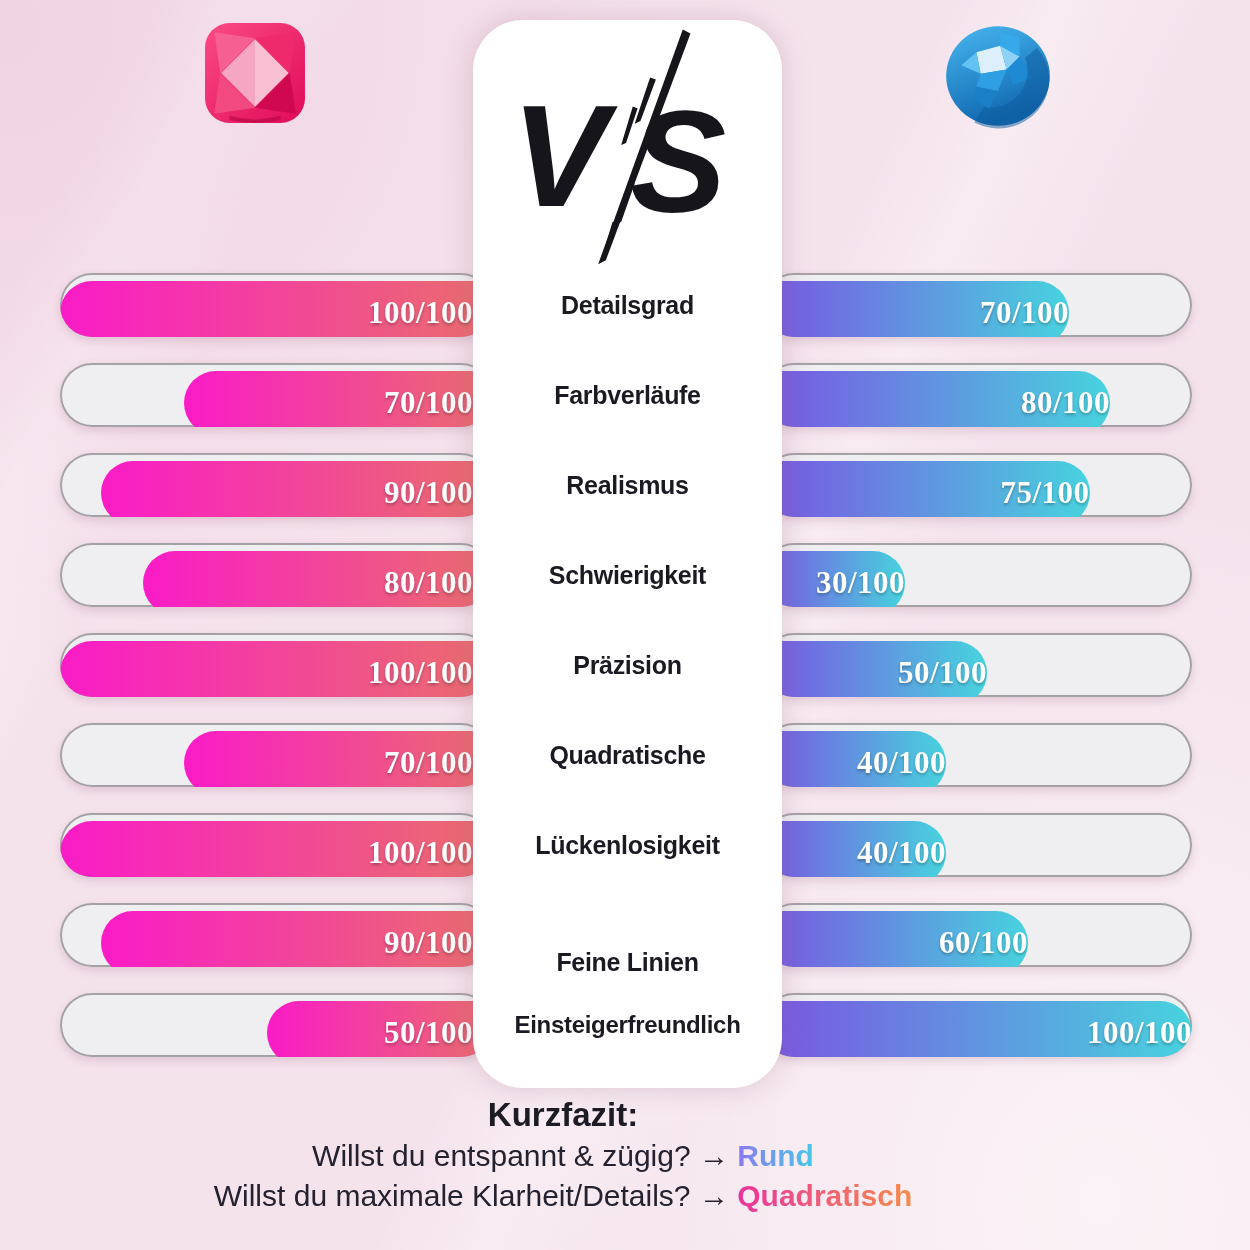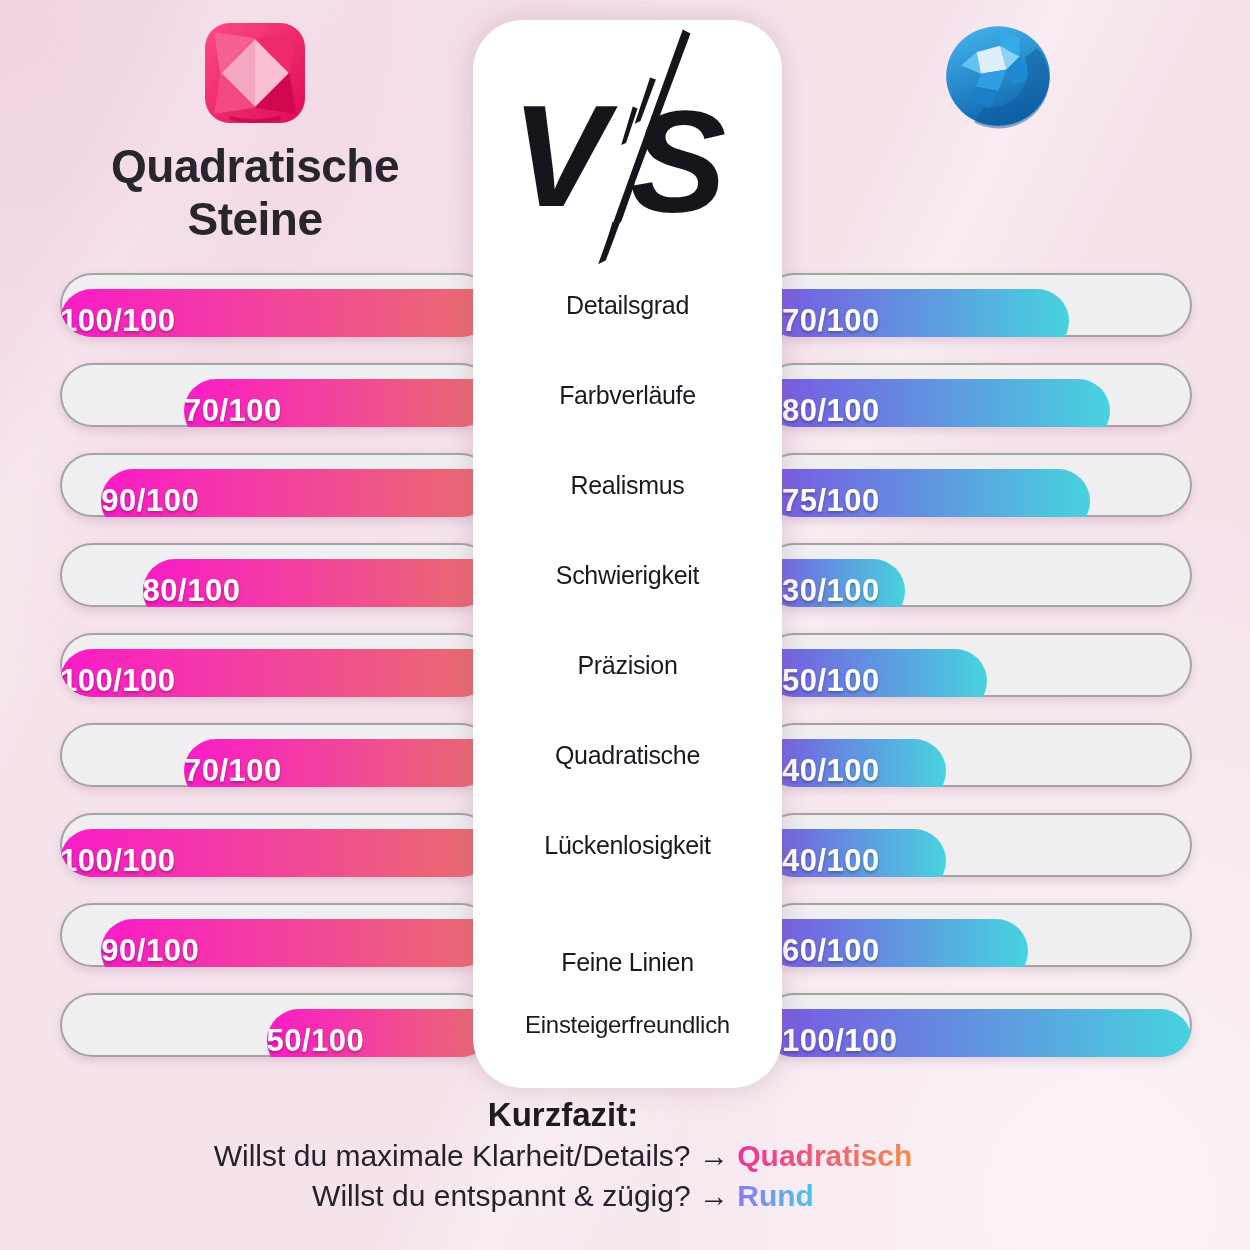--- a/index.html
+++ b/index.html
@@ -41,37 +41,37 @@
 
   
   .track{
     position:absolute;height:64px;border-radius:32px;z-index:1;overflow:hidden;
     background:var(--track,#efeef0);
     box-shadow:0 4px 10px rgba(140,80,110,.20), inset 0 0 0 2px var(--track-border,#a5a2a6);
   }
   .track.tleft{left:60px;width:433px;}
   .track.tright{left:762px;width:430px;}
   .fill{
-    position:absolute;top:16px;height:100%;display:flex;align-items:center;justify-content:flex-start;
+    position:absolute;top:8px;height:100%;display:flex;align-items:center;justify-content:flex-end;font-family:Liberation Serif, serif;
   }
   .fill.fleft{
     right:0;border-radius:32px 0 0 32px;padding-right:20px;
     background:linear-gradient(90deg,var(--left-start,#fa1bc8),var(--left-end,#ea6e6c));
   }
   .fill.fright{
     left:0;border-radius:0 32px 32px 0;padding-left:20px;
     background:linear-gradient(90deg,var(--right-start,#7a55e2),var(--right-end,#47d3de));
   }
   .score{
     color:#fff;font-weight:bold;font-size:31px;letter-spacing:.5px;
     text-shadow:0 2px 3px rgba(0,0,0,.28);white-space:nowrap;
   }
   .cat{
     position:absolute;left:473px;width:309px;z-index:3;text-align:center;
-    font-weight:normal;font-size:25px;line-height:28px;color:#1b1922;letter-spacing:-.3px;
+    font-weight:bold;font-size:25px;line-height:28px;color:#1b1922;letter-spacing:-.3px;
     white-space:nowrap;
   }
 
   
   .footer{position:absolute;left:0;top:1094px;width:1126px;z-index:4;text-align:center;}
   .footer-title{font-weight:bold;font-size:33px;line-height:42px;color:#1d1b24;}
   .footer-line{font-size:30px;line-height:40px;color:#242230;}
   .grad-word{font-weight:bold;color:transparent;-webkit-background-clip:text;background-clip:text;}
   .grad-rund{background-image:linear-gradient(90deg,#8b7af0,#45c8ea);}
   .grad-quad{background-image:linear-gradient(90deg,#e8349e,#f68c4a);}
@@ -91,21 +91,20 @@
       </defs>
       <rect x="1" y="1" width="98" height="98" rx="24" fill="url(#sqg)"></rect>
       <polygon points="50,16 10,10 16,50" fill="#f55f92"></polygon>
       <polygon points="50,16 90,10 84,50" fill="#ee2a6d"></polygon>
       <polygon points="84,50 90,90 50,84" fill="#cf0850"></polygon>
       <polygon points="16,50 50,84 10,90" fill="#f24a80"></polygon>
       <polygon points="50,17 83,50 50,83 17,50" fill="#f9c0d3"></polygon>
       <polygon points="50,17 17,50 50,83" fill="#f290b4" opacity=".55"></polygon>
       <path d="M25 92 Q50 99 75 92 L75 96 Q50 102 25 96 Z" fill="#b2063f" opacity=".6"></path>
     </svg>
-    <div class="col-title left">Quadratische Steine</div>
   </div>
 
   <div class="col-header right">
     <svg class="gem" width="112" height="108" viewBox="0 0 100 100">
       <defs>
         <linearGradient id="rdg" x1="0" y1="0" x2="0.35" y2="1">
           <stop offset="0" stop-color="#47b7f0"></stop>
             <stop offset="1" stop-color="#1168b0"></stop>
         </linearGradient>
       </defs>
@@ -244,22 +243,22 @@
     <div class="cat" style="top:651px">Präzision</div>
     <div class="cat" style="top:741px">Quadratische</div>
     <div class="cat" style="top:831px">Lückenlosigkeit</div>
     <div class="cat" style="top:948px">Feine Linien</div>
     <div class="cat" style="top:1011px;font-size:24px">Einsteigerfreundlich</div>
   </div>
 
   <div class="footer">
     <div class="footer-title">Kurzfazit:</div>
     <div class="footer-line">
+      <span>Willst du entspannt &amp; zügig? →</span>
+      <span class="grad-word grad-rund">Rund</span>
+    </div>
+    <div class="footer-line">
       <span>Willst du maximale Klarheit/Details? →</span>
       <span class="grad-word grad-quad">Quadratisch</span>
     </div>
-    <div class="footer-line">
-      <span>Willst du entspannt &amp; zügig? →</span>
-      <span class="grad-word grad-rund">Rund</span>
-    </div>
   </div>
 
 </div>
 
 </body></html>

